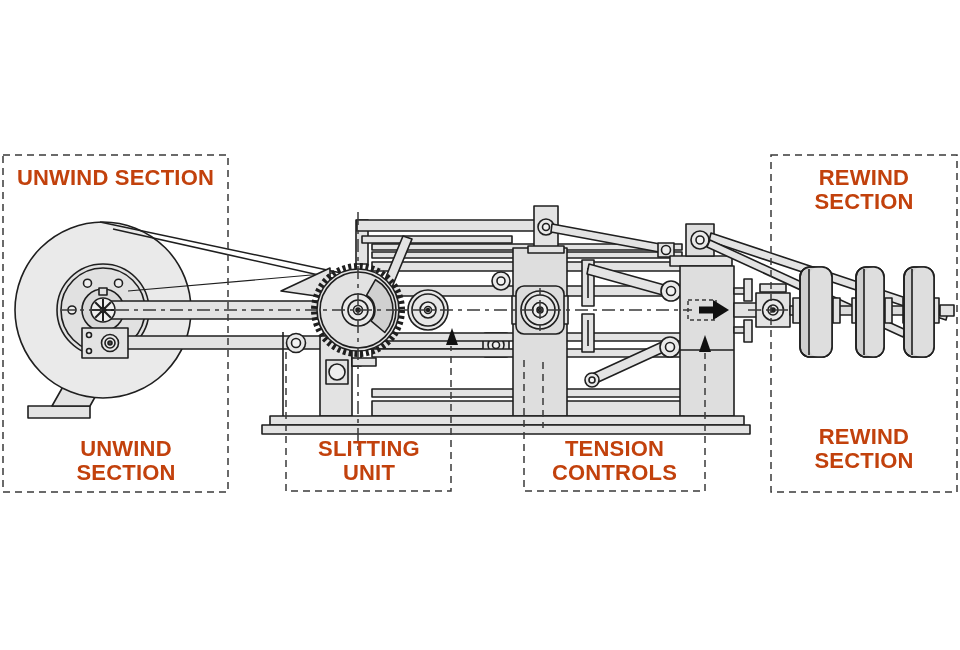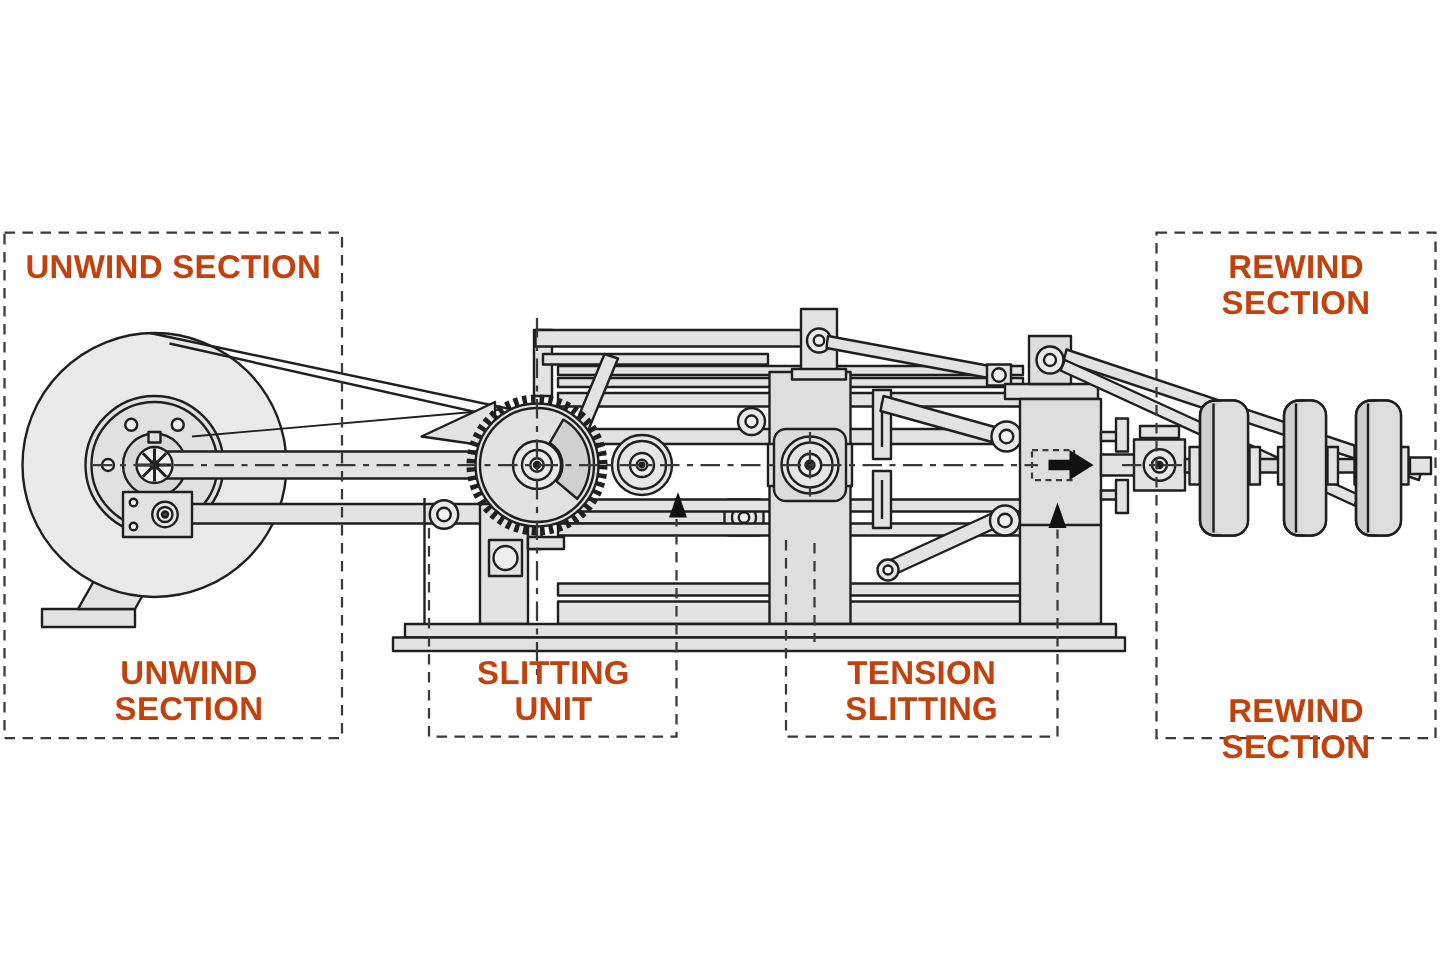--- a/index.html
+++ b/index.html
@@ -221,16 +221,16 @@
   </g>
 </svg>
 
   <div class="sec-label" style="left:3px;top:166px;width:225px;">UNWIND SECTION</div>
   <div class="sec-label" style="left:771px;top:166px;width:186px;">REWIND SECTION</div>
   <div class="sec-label" style="left:15px;top:437px;width:222px;">UNWIND
 SECTION</div>
   <div class="sec-label" style="left:286px;top:437px;width:166px;">SLITTING
 UNIT</div>
   <div class="sec-label" style="left:524px;top:437px;width:181px;">TENSION
-SLITTING</div>
-  <div class="sec-label" style="left:771px;top:462px;width:186px;text-align:center;">REWIND
+CONTROLS</div>
+  <div class="sec-label" style="left:771px;top:425px;width:186px;text-align:center;">REWIND
 SECTION</div>
 </div>
 
 </body></html>

